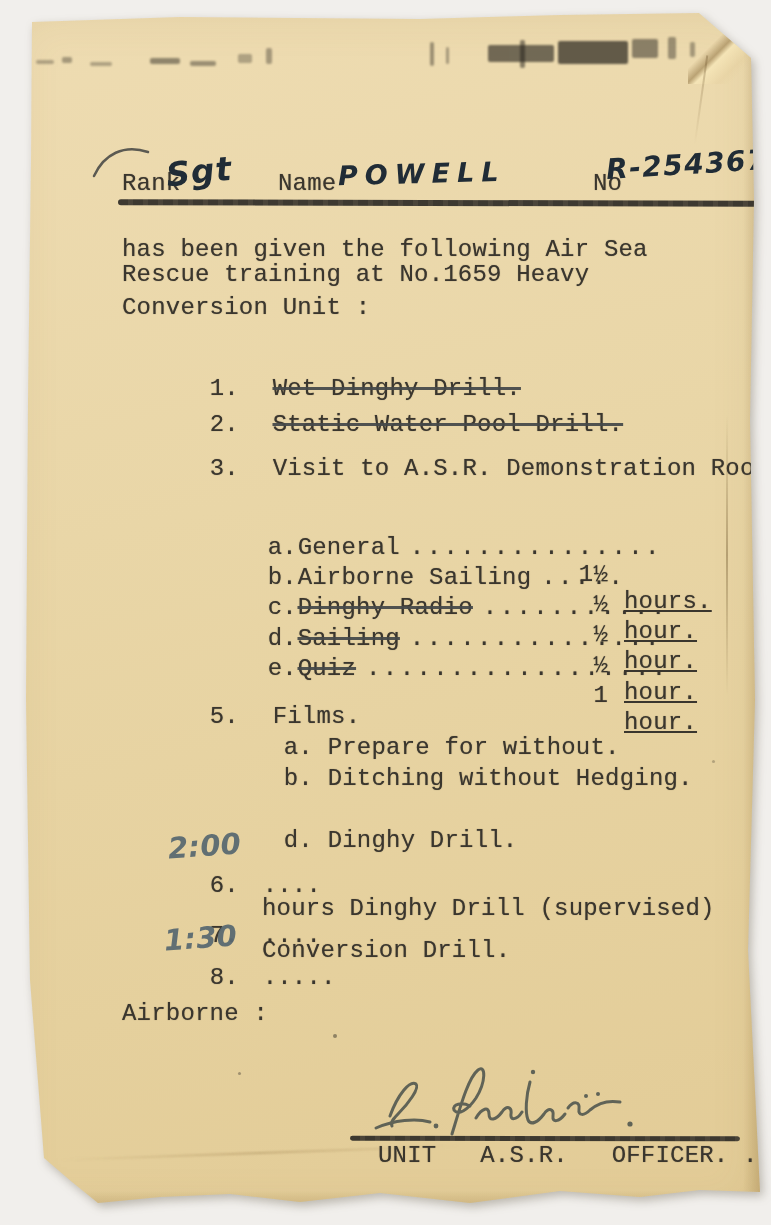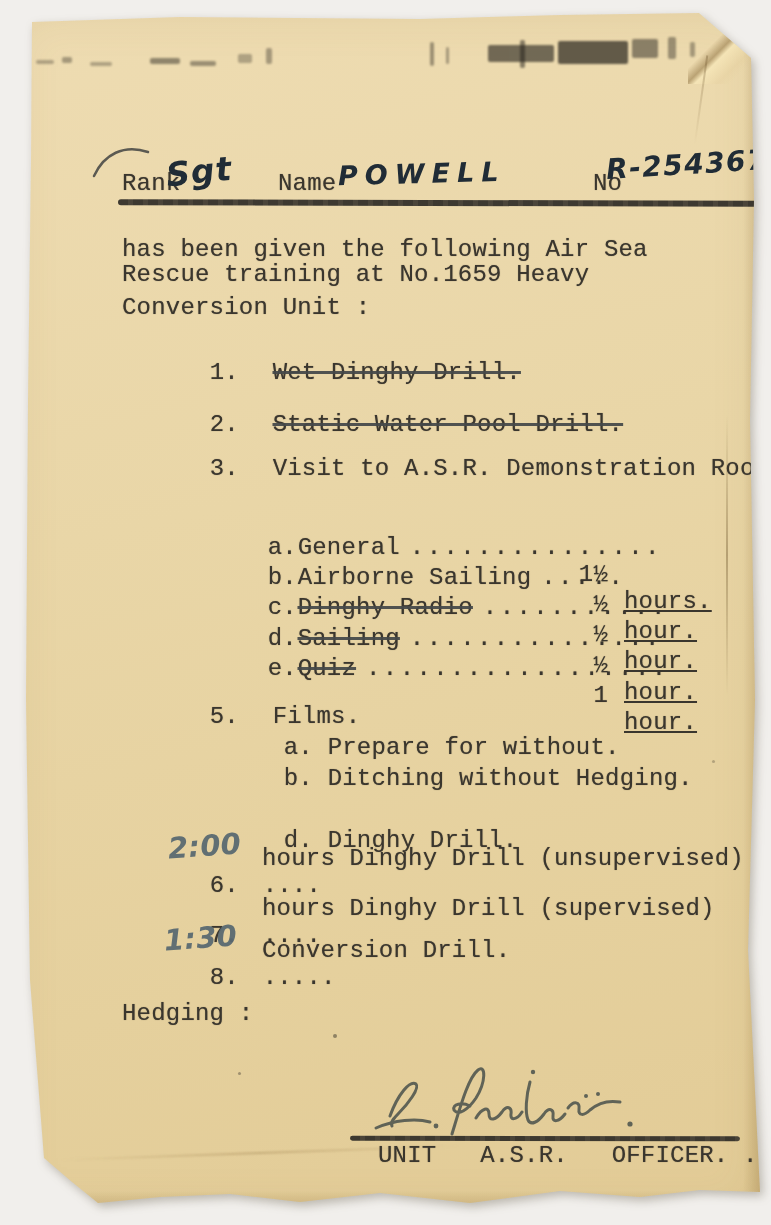--- a/index.html
+++ b/index.html
@@ -108,21 +108,21 @@
       <span class="hw hw-name">POWELL</span>
       <span class="t abs" style="left:471px">No</span>
       <span class="hw hw-no">R-254367</span>
     </div>
     <div class="heavy-line rank-line"></div>
 
     <div class="line t" style="top:236px">has been given the following Air Sea</div>
     <div class="line t" style="top:261px">Rescue training at No.1659 Heavy</div>
     <div class="line t" style="top:294px">Conversion Unit :</div>
 
-    <div class="line t" style="top:332px">
+    <div class="line t" style="top:348px">
       <span class="num">1.</span><span class="struck">Wet Dinghy Drill.</span>
     </div>
     <div class="line t" style="top:384px">
       <span class="num">2.</span><span class="struck">Static Water Pool Drill.</span>
     </div>
     <div class="line t" style="top:428px">
       <span class="num">3.</span><span>Visit to A.S.R. Demonstration Room.</span>
     </div>
 
     <div class="line lec t" style="top:507px">
@@ -160,33 +160,32 @@
     <div class="line film t" style="top:738px">
       <span class="letter">b.</span><span>Ditching without Hedging.</span>
     </div>
     <div class="line film t" style="top:800px">
       <span class="letter">d.</span><span>Dinghy Drill.</span>
     </div>
 
     <div class="line t" style="top:845px">
       <span class="inum">6.</span><span>....</span>
       <span class="hw hw-pencil hw6">2:00</span>
-      <span class="itext abs">hours Dinghy Drill (unsupervised)</span>
     </div>
     <div class="line t" style="top:895px">
       <span class="inum">7.</span><span>....</span>
       <span class="itext abs">hours Dinghy Drill (supervised)</span>
     </div>
     <div class="line t" style="top:937px">
       <span class="inum">8.</span><span>.....</span>
       <span class="hw hw-pencil hw8">1:30</span>
       <span class="itext abs">Conversion Drill.</span>
     </div>
 
-    <div class="line t" style="top:1000px">Hedging :</div>
+    <div class="line t" style="top:1000px">Airborne :</div>
 
     <div class="sig-box" aria-label="F. Prentice.">
       <svg viewBox="0 0 272 78" width="272" height="78">
         <g fill="none" stroke="#4e554e" stroke-width="3" stroke-linecap="round" opacity=".88">
           <path d="M18 56 C26 34 38 20 44 24 C48 28 36 44 26 54 C22 58 18 62 20 66"></path>
           <path d="M4 68 C22 60 44 58 58 62"></path>
           <path d="M80 74 C88 48 96 18 106 10 C114 4 114 22 104 38 C96 50 86 56 82 50 C80 44 90 42 98 46"></path>
           <path d="M104 58 C110 48 117 46 117 54 C117 62 124 60 130 52 C135 45 140 47 139 54 C138 61 145 60 150 52"></path>
           <path d="M158 22 C154 36 153 52 156 60 C159 66 166 62 172 54 C177 47 182 49 181 56 C180 63 187 62 193 54"></path>
           <path d="M196 48 C202 40 208 42 207 49 C206 56 212 56 218 50 C226 43 236 40 248 42"></path>

